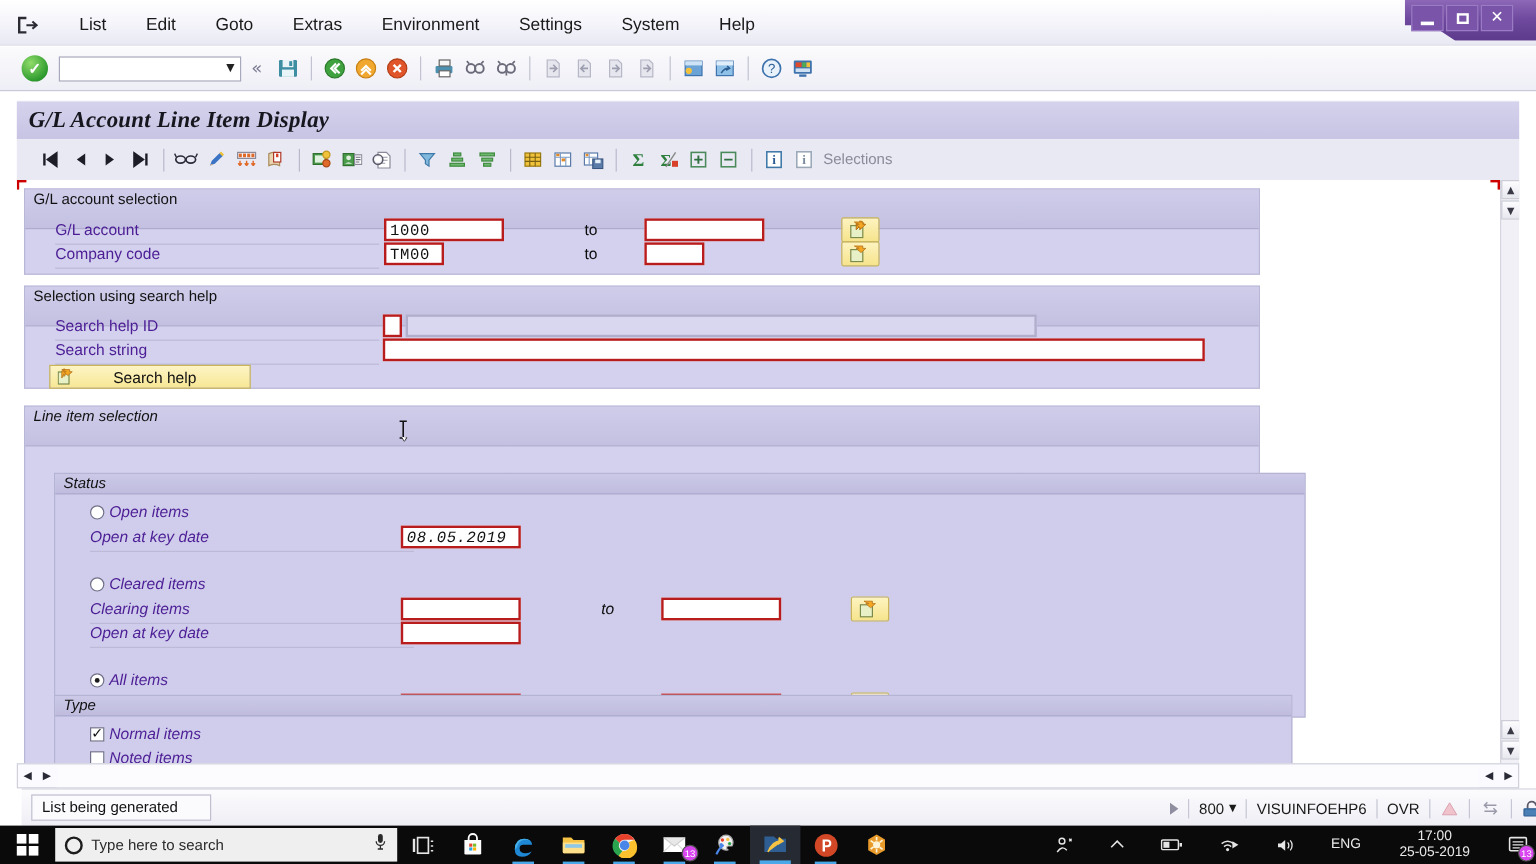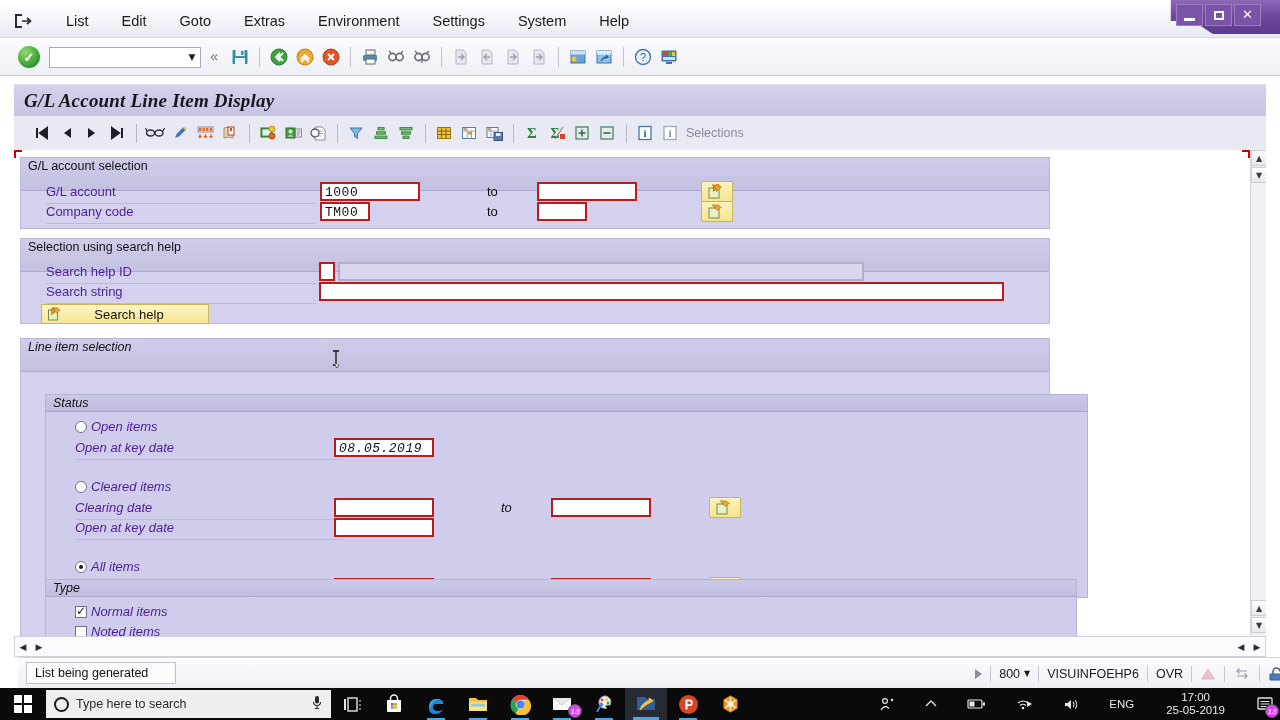--- a/index.html
+++ b/index.html
@@ -284,21 +284,20 @@
     line-height: 13px; padding: 0 9px; font-size: 11.5px; cursor:pointer;
   }
   .tray-action {
     width: 30px; height:32px; display:flex; align-items:center; justify-content:center;
     cursor:pointer; position:relative;
   }
   .badge-13 {
     position:absolute; right:1px; bottom:2px; width:14px; height:14px; border-radius:50%;
     background:#d946ef; color:#fff; font-size:8px; display:flex; align-items:center; justify-content:center;
     border:1px solid #555;
-    font-style:italic;
   }
 </style>
 </head>
 <body>
 
 <div class="titlebar">
   <div class="menubar">
     <div class="menu-logo">
       <svg width="20" height="18" viewBox="0 0 20 18">
         <path d="M2 2 H9 V4 H4 V14 H9 V16 H2 Z" fill="#2b2b34"></path>
@@ -692,21 +691,21 @@
 
         <div class="radio" style="left:29px; top:26px;"></div>
         <div class="lbl" style="left:45px; top:24px;">Open items</div>
         <div class="lbl" style="left:29px; top:45px;">Open at key date</div>
         <div class="underline" style="left:29px; top:64px; width:270px;"></div>
         <div class="fld" style="left:288px; top:43px; width:100px;">08.05.2019</div>
 
         <div class="radio" style="left:29px; top:86px;"></div>
         <div class="lbl" style="left:45px; top:84px;">Cleared items</div>
 
-        <div class="lbl" style="left:29px; top:105px;">Clearing date</div>
+        <div class="lbl" style="left:29px; top:105px;">Clearing items</div>
         <div class="underline" style="left:29px; top:124px; width:270px;"></div>
         <div class="fld" style="left:288px; top:103px; width:100px;"></div>
         <div class="to-lbl" style="left:455px; top:105px;">to</div>
         <div class="fld" style="left:505px; top:103px; width:100px;"></div>
         <div class="multi-btn" style="left:663px; top:102px;">
           <svg width="18" height="15" viewBox="0 0 18 15">
             <rect x="1" y="4" width="10" height="10" fill="#e8f0c8" stroke="#7a8a4a"></rect>
             <path d="M4 1 h7 v2 h2.5 l-4 3.5 l-4 -3.5 h2.5 z" fill="#f5a623" stroke="#b8761a" stroke-width="0.7"></path>
           </svg>
         </div>

